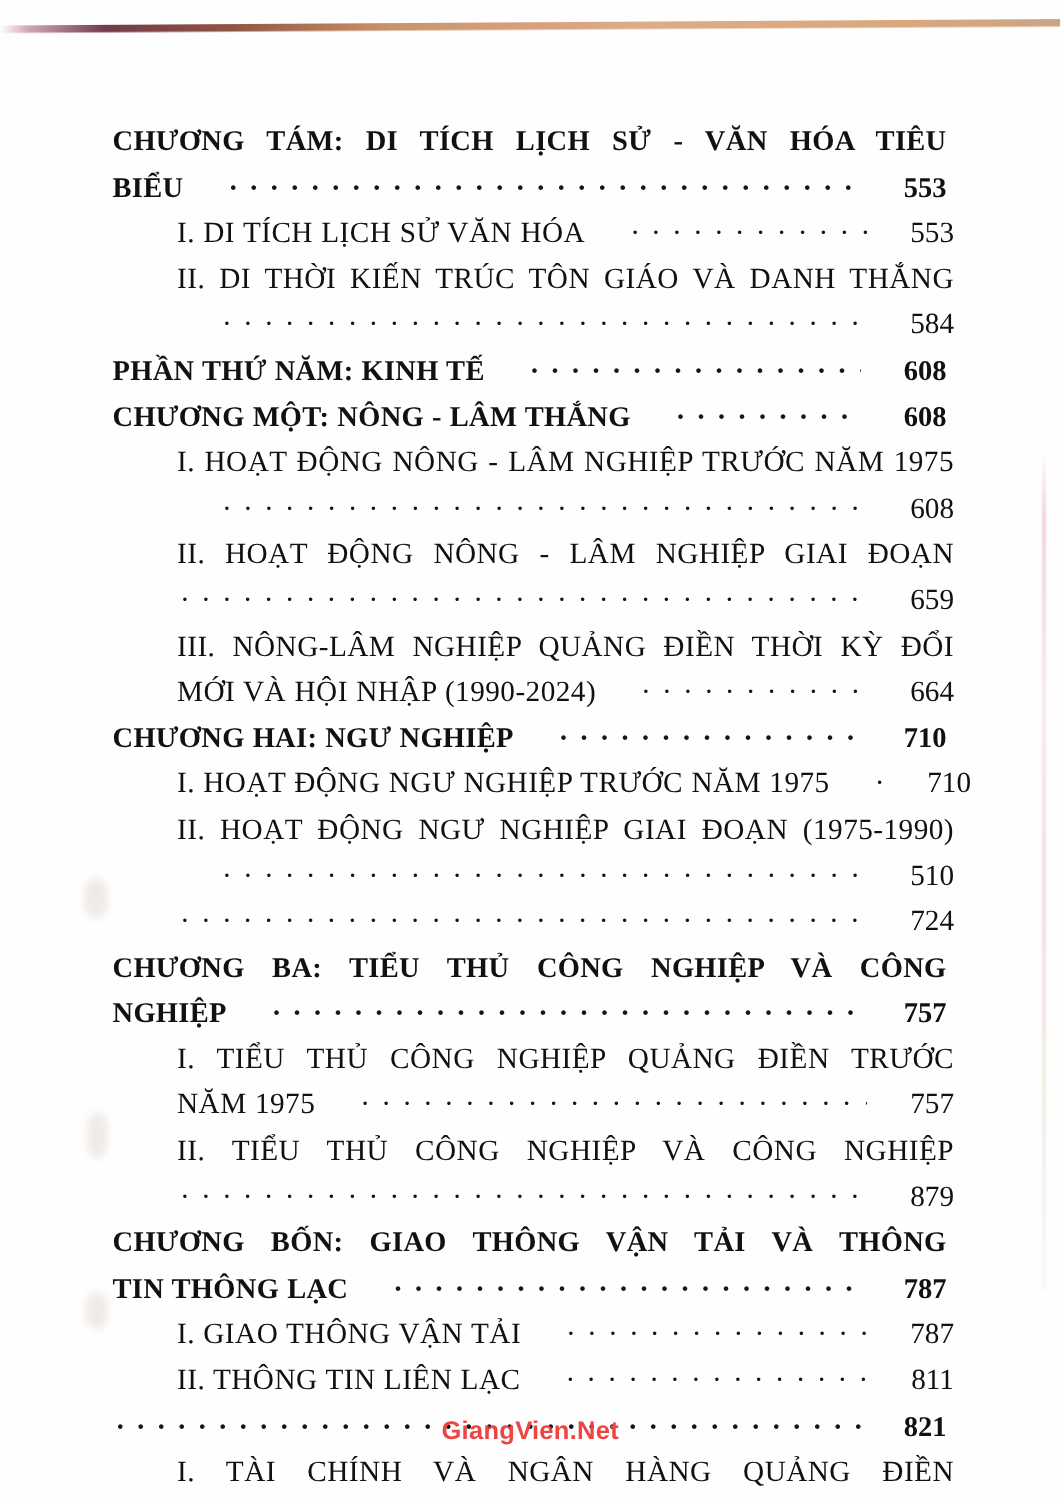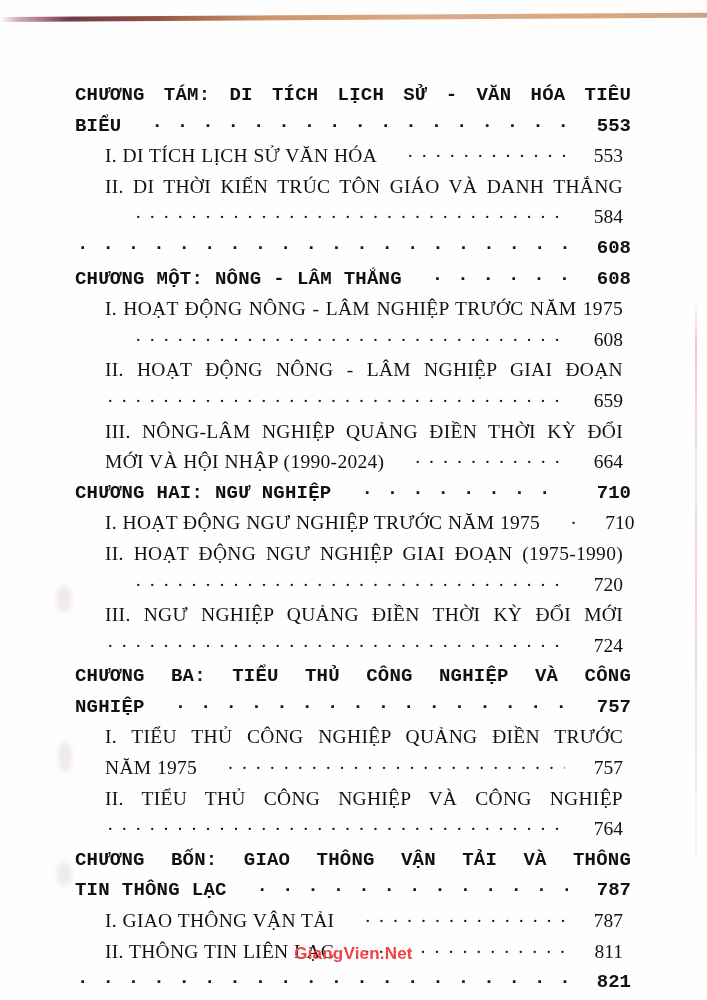--- a/index.html
+++ b/index.html
@@ -78,25 +78,24 @@
     margin: 0;
     padding: 0;
     letter-spacing: .3px;
   }
   .toc-entry.level-1 {
     font-weight: bold;
     margin-left: 0;
     width: 556px;
     font-size: 19px;
     letter-spacing: .2px;
-    font-family: Liberation Mono, monospace;
   }
   .toc-entry.level-2 {
     font-weight: normal;
-    margin-left: 30px;
+    margin-left: 43px;
     width: 518px;
   }
   .toc-title {
     white-space: normal;
     text-align: justify;
     text-align-last: justify;
     flex: 0 1 auto;
   }
   .toc-leader {
     flex: 1 1 auto;
@@ -181,20 +180,21 @@
           <div class="tail">
             <span class="tail-text"></span>
             <span class="toc-leader">· · · · · · · · · · · · · · · · · · · · · · · · · · · · · · · · · · · · · · · · · · · · · · · · · · · · · · · · · · · · · · · · · · · · · · · · · · · · · · · · · · · · · · · · · · · · · · · · · · · · · · · · · · · · · · · · · · · · · · · · · · · · · · · · · · · · · · · · · · · · · · · · · · · · · · · · · · · · · · · </span>
             <span class="toc-page">584</span>
           </div>
         </div>
       </div>
       <div class="toc-entry level-1">
         <div class="wrap-block">
           <div class="tail">
+            <span class="tail-text">PHẦN THỨ NĂM: KINH TẾ</span>
             <span class="toc-leader">· · · · · · · · · · · · · · · · · · · · · · · · · · · · · · · · · · · · · · · · · · · · · · · · · · · · · · · · · · · · · · · · · · · · · · · · · · · · · · · · · · · · · · · · · · · · · · · · · · · · · · · · · · · · · · · · · · · · · · · · · · · · · · · · · · · · · · · · · · · · · · · · · · · · · · · · · · · · · · · </span>
             <span class="toc-page">608</span>
           </div>
         </div>
       </div>
       <div class="toc-entry level-1">
         <div class="wrap-block">
           <div class="tail">
             <span class="tail-text">CHƯƠNG MỘT: NÔNG - LÂM THẮNG</span>
             <span class="toc-leader">· · · · · · · · · · · · · · · · · · · · · · · · · · · · · · · · · · · · · · · · · · · · · · · · · · · · · · · · · · · · · · · · · · · · · · · · · · · · · · · · · · · · · · · · · · · · · · · · · · · · · · · · · · · · · · · · · · · · · · · · · · · · · · · · · · · · · · · · · · · · · · · · · · · · · · · · · · · · · · · </span>
@@ -248,27 +248,26 @@
             <span class="toc-page">710</span>
           </div>
         </div>
       </div>
       <div class="toc-entry level-2">
         <div class="wrap-block">
           <div class="toc-title" style="text-align: justify; text-align-last: justify;">II. HOẠT ĐỘNG NGƯ NGHIỆP GIAI ĐOẠN (1975-1990)</div>
           <div class="tail">
             <span class="tail-text"></span>
             <span class="toc-leader">· · · · · · · · · · · · · · · · · · · · · · · · · · · · · · · · · · · · · · · · · · · · · · · · · · · · · · · · · · · · · · · · · · · · · · · · · · · · · · · · · · · · · · · · · · · · · · · · · · · · · · · · · · · · · · · · · · · · · · · · · · · · · · · · · · · · · · · · · · · · · · · · · · · · · · · · · · · · · · · </span>
-            <span class="toc-page">720</span>
-          </div>
-        </div>
-      </div>
-      <div class="toc-entry level-2">
-        <div class="wrap-block">
-          <div class="toc-title" style="text-align: justify; text-align-last: justify;">III. NGƯ NGHIỆP QUẢNG ĐIỀN THỜI KỲ ĐỔI MỚI</div>
+            <span class="toc-page">510</span>
+          </div>
+        </div>
+      </div>
+      <div class="toc-entry level-2">
+        <div class="wrap-block">
           <div class="tail">
             <span class="toc-leader">· · · · · · · · · · · · · · · · · · · · · · · · · · · · · · · · · · · · · · · · · · · · · · · · · · · · · · · · · · · · · · · · · · · · · · · · · · · · · · · · · · · · · · · · · · · · · · · · · · · · · · · · · · · · · · · · · · · · · · · · · · · · · · · · · · · · · · · · · · · · · · · · · · · · · · · · · · · · · · · </span>
             <span class="toc-page">724</span>
           </div>
         </div>
       </div>
       <div class="toc-entry level-1">
         <div class="wrap-block">
           <div class="toc-title" style="text-align: justify; text-align-last: justify;">CHƯƠNG BA: TIỂU THỦ CÔNG NGHIỆP VÀ CÔNG</div>
           <div class="tail">
@@ -286,21 +285,21 @@
             <span class="toc-leader">· · · · · · · · · · · · · · · · · · · · · · · · · · · · · · · · · · · · · · · · · · · · · · · · · · · · · · · · · · · · · · · · · · · · · · · · · · · · · · · · · · · · · · · · · · · · · · · · · · · · · · · · · · · · · · · · · · · · · · · · · · · · · · · · · · · · · · · · · · · · · · · · · · · · · · · · · · · · · · · </span>
             <span class="toc-page">757</span>
           </div>
         </div>
       </div>
       <div class="toc-entry level-2">
         <div class="wrap-block">
           <div class="toc-title" style="text-align: justify; text-align-last: justify;">II. TIỂU THỦ CÔNG NGHIỆP VÀ CÔNG NGHIỆP</div>
           <div class="tail">
             <span class="toc-leader">· · · · · · · · · · · · · · · · · · · · · · · · · · · · · · · · · · · · · · · · · · · · · · · · · · · · · · · · · · · · · · · · · · · · · · · · · · · · · · · · · · · · · · · · · · · · · · · · · · · · · · · · · · · · · · · · · · · · · · · · · · · · · · · · · · · · · · · · · · · · · · · · · · · · · · · · · · · · · · · </span>
-            <span class="toc-page">764</span>
+            <span class="toc-page">879</span>
           </div>
         </div>
       </div>
       <div class="toc-entry level-1">
         <div class="wrap-block">
           <div class="toc-title" style="text-align: justify; text-align-last: justify;">CHƯƠNG BỐN: GIAO THÔNG VẬN TẢI VÀ THÔNG</div>
           <div class="tail">
             <span class="tail-text">TIN THÔNG LẠC</span>
             <span class="toc-leader">· · · · · · · · · · · · · · · · · · · · · · · · · · · · · · · · · · · · · · · · · · · · · · · · · · · · · · · · · · · · · · · · · · · · · · · · · · · · · · · · · · · · · · · · · · · · · · · · · · · · · · · · · · · · · · · · · · · · · · · · · · · · · · · · · · · · · · · · · · · · · · · · · · · · · · · · · · · · · · · </span>
             <span class="toc-page">787</span>

